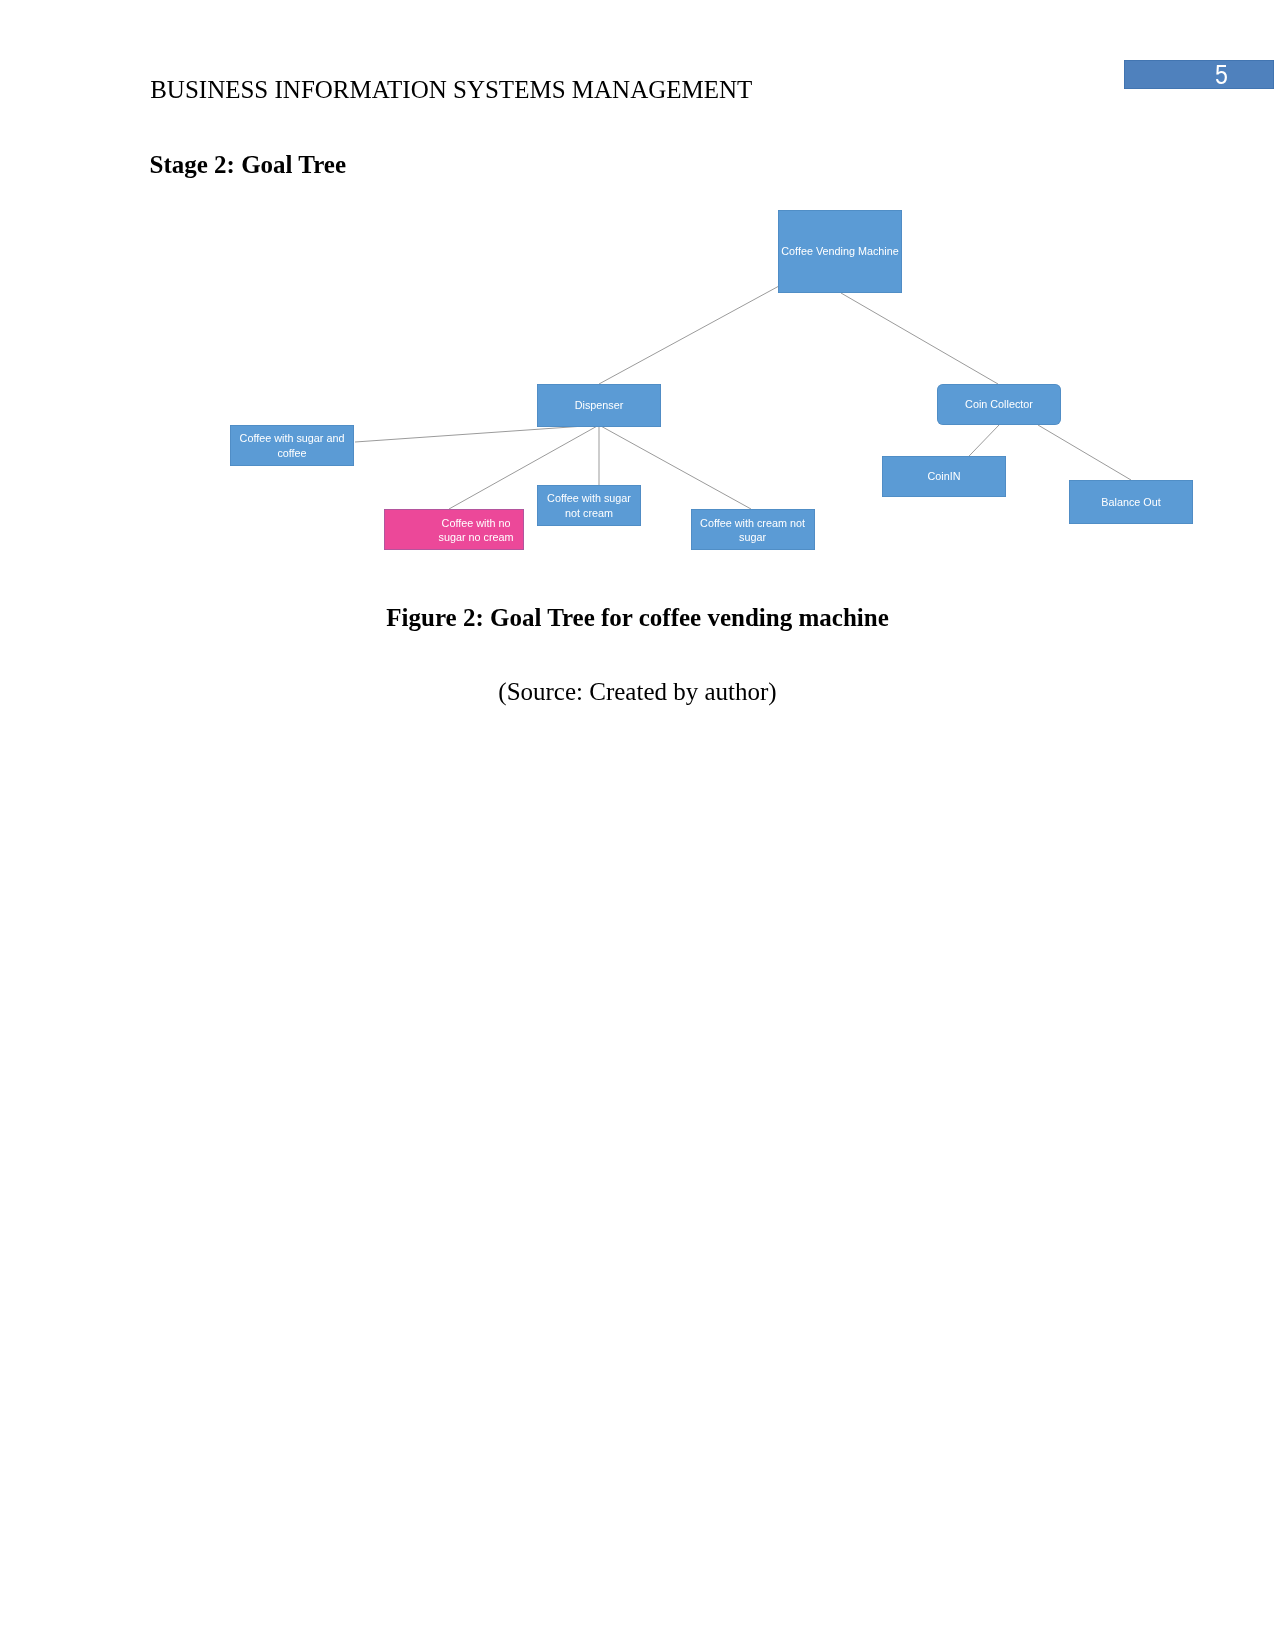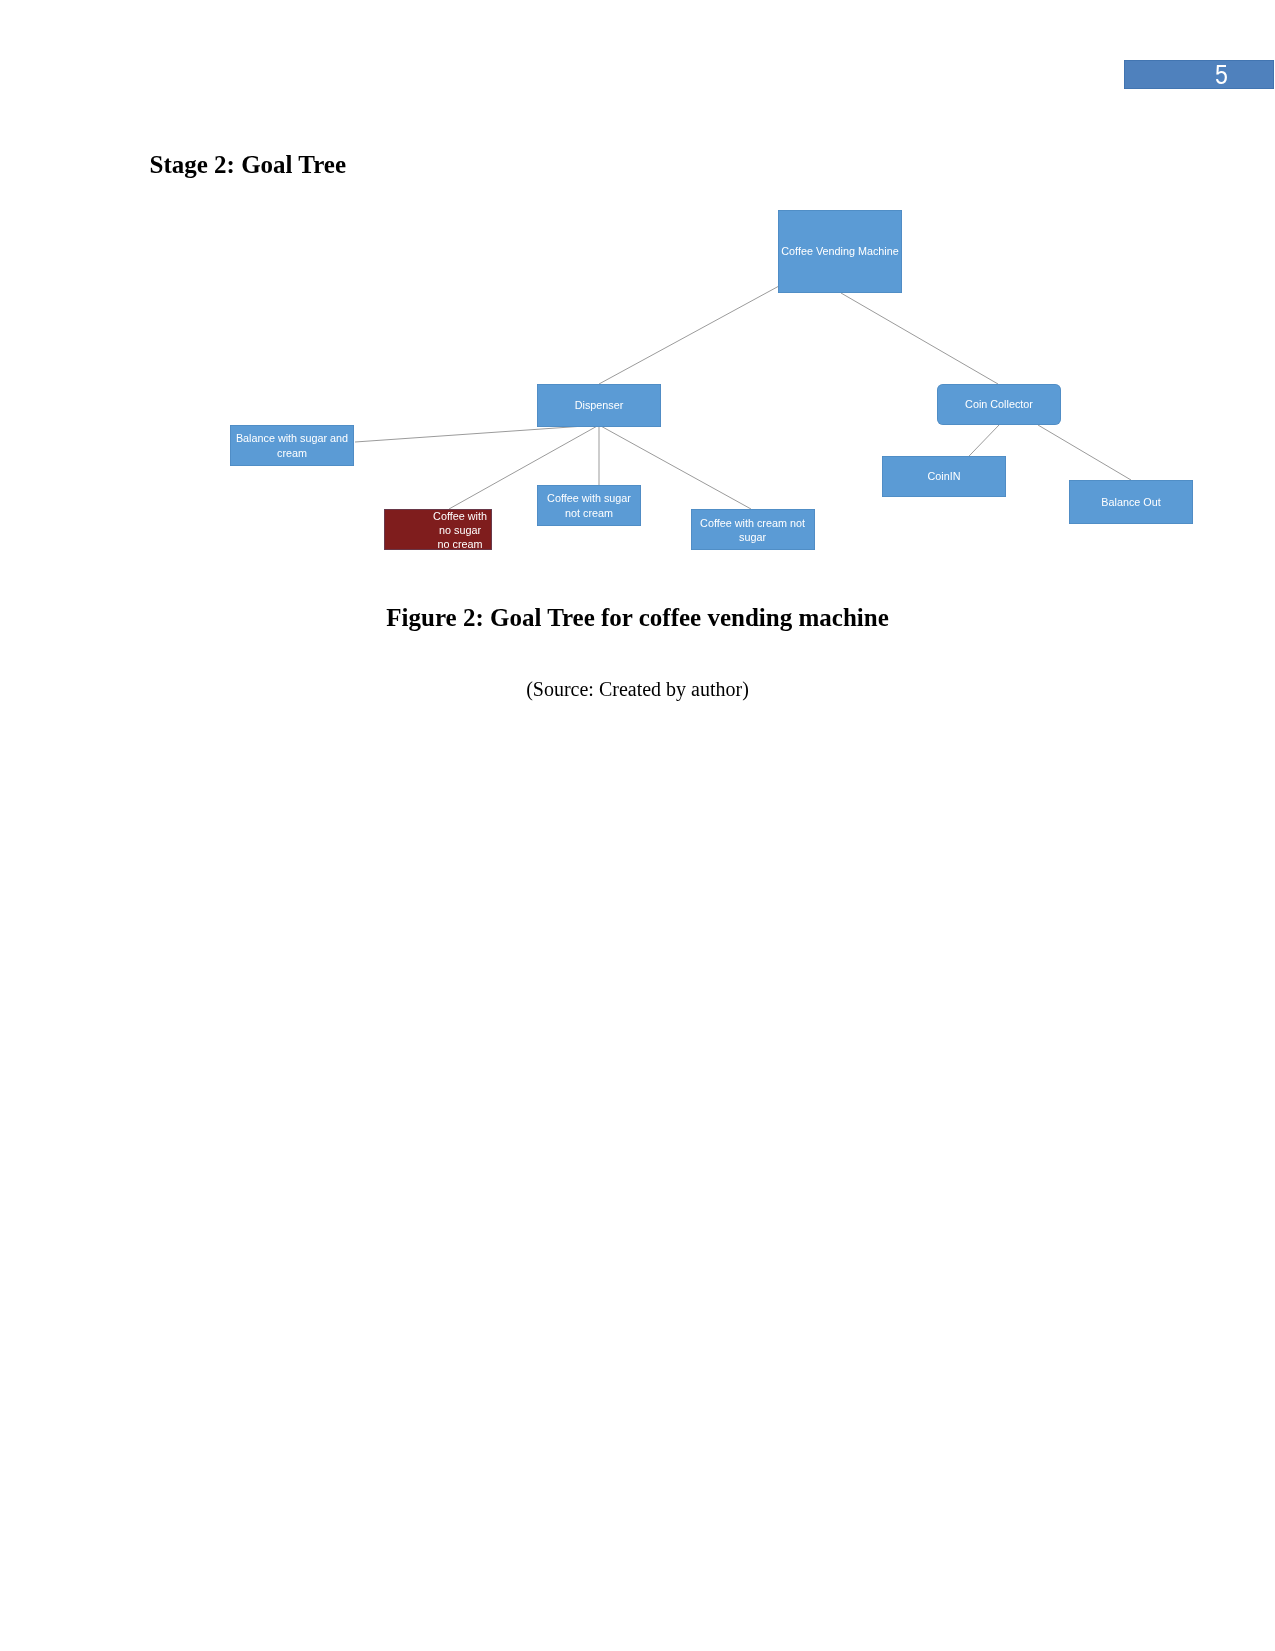--- a/index.html
+++ b/index.html
@@ -76,30 +76,31 @@
     left:0; right:0;
     text-align:center;
     font-size:25px;
     line-height:1;
     font-weight:bold;
   }
   .fig-source {
     position:absolute;
     left:0; right:0;
     text-align:center;
-    font-size:20px;
+    font-size:25px;
     line-height:1;
   }
 </style>
 </head>
 <body>
 
 <div class="page">
 
   <div class="page-header">
+    <div class="doc-header">BUSINESS INFORMATION SYSTEMS MANAGEMENT</div>
 
     <div class="page-number-box">
       <div class="page-number-text">5</div>
     </div>
   </div>
 
   <div class="section-heading">Stage 2: Goal Tree</div>
 
   <figure class="diagram">
     <svg class="edges">
@@ -116,23 +117,23 @@
         <div class="node" style="left: 778px; top: 210px; width: 124px; height: 83px; font-size: 10.8px; background: rgb(91, 155, 213); white-space: nowrap;">
           <span>Coffee Vending Machine</span>
         </div>
         <div class="node" style="left: 537px; top: 384px; width: 124px; height: 43px; font-size: 10.8px; background: rgb(91, 155, 213);">
           <span>Dispenser</span>
         </div>
         <div class="node" style="left: 937px; top: 384px; width: 124px; height: 41px; font-size: 10.8px; background: rgb(91, 155, 213); border-radius: 6px;">
           <span>Coin Collector</span>
         </div>
         <div class="node" style="left: 230px; top: 425px; width: 124px; height: 41px; font-size: 10.8px; background: rgb(91, 155, 213);">
-          <span>Balance with sugar and cream</span>
+          <span>Coffee with sugar and coffee</span>
         </div>
-        <div class="node" style="left: 384px; top: 509.3px; width: 108px; height: 41px; font-size: 10.8px; background: #7f1d1d; padding-left: 44px;">
+        <div class="node" style="left: 384px; top: 509.3px; width: 140px; height: 41px; font-size: 10.8px; background: #ec4899; padding-left: 44px;">
           <span>Coffee with no sugar no cream</span>
         </div>
         <div class="node" style="left: 537px; top: 485px; width: 104px; height: 41px; font-size: 10.8px; background: rgb(91, 155, 213);">
           <span>Coffee with sugar not cream</span>
         </div>
         <div class="node" style="left: 690.5px; top: 509.3px; width: 124px; height: 41px; font-size: 10.8px; background: rgb(91, 155, 213);">
           <span>Coffee with cream not sugar</span>
         </div>
         <div class="node" style="left: 882px; top: 456px; width: 124px; height: 41px; font-size: 10.8px; background: rgb(91, 155, 213);">
           <span>CoinIN</span>

